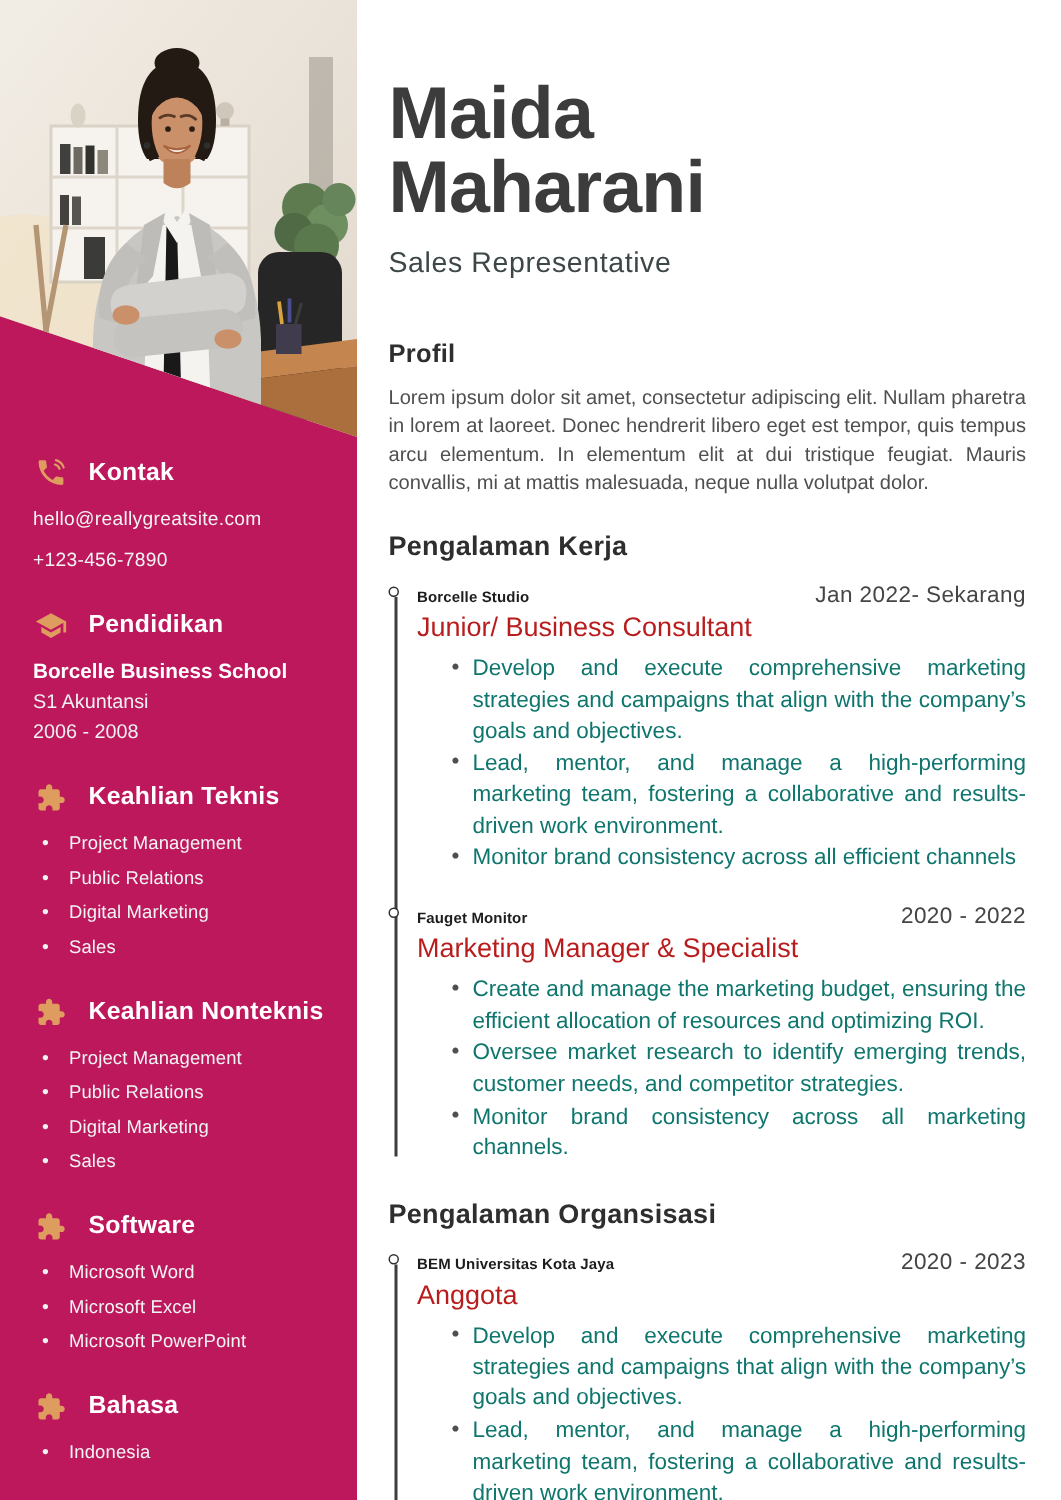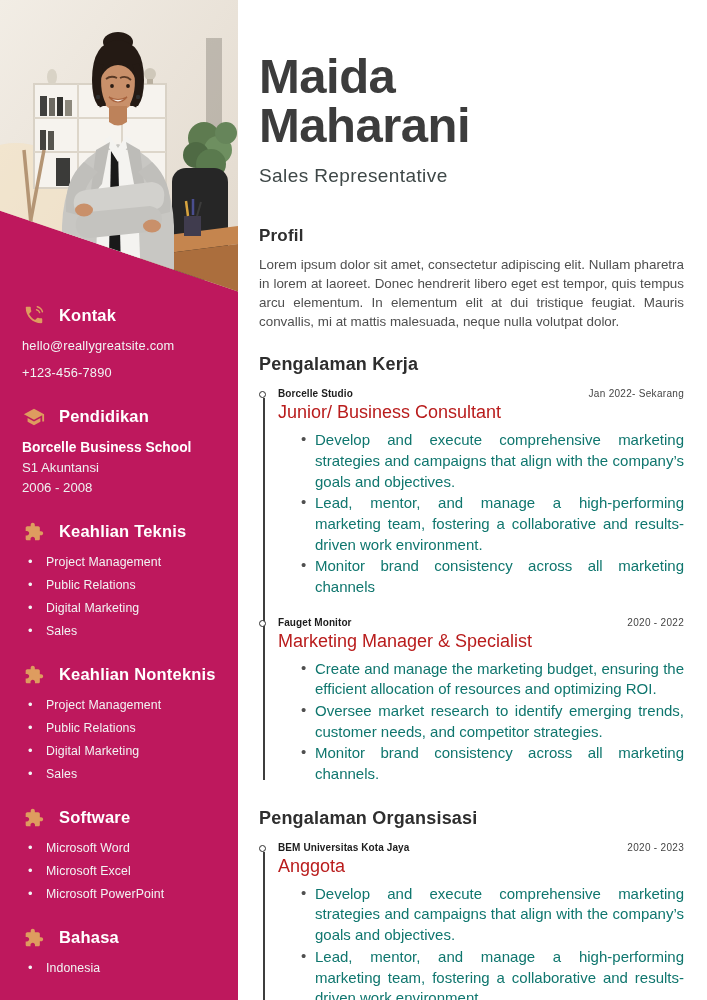--- a/index.html
+++ b/index.html
@@ -33,21 +33,21 @@
   .profil .m-section-title { font-size:17px; }
   .profil-text { margin-top:9px; color:#4F4F4F; font-size:13.4px; line-height:1.42; text-align:justify; }
   .exp-section { margin-top:23px; }
   .timeline { position:relative; margin-top:13px; padding-left:19px; }
   .timeline::before { content:""; position:absolute; left:4px; top:10px; bottom:5px; width:1.6px; background:#3D3D3D; }
   .entry { position:relative; margin-bottom:19px; }
   .entry:last-child { margin-bottom:0; }
   .tl-dot { position:absolute; left:-19px; top:3px; width:7px; height:7px; border:1.6px solid #2F2F2F; border-radius:50%; background:#ffffff; }
   .entry-head { display:flex; justify-content:space-between; align-items:baseline; }
   .company { color:#1D1D1D; font-size:10px; font-weight:700; letter-spacing:0.1px; }
-  .period { color:#454545; font-size:10px; white-space:nowrap; letter-spacing:0.3px; }
+  .period { color:#454545; font-size:15px; white-space:nowrap; letter-spacing:0.3px; }
   .role { color:#b91c1c; font-size:18px; margin-top:3px; }
   .entry-bullets { list-style:none; margin-top:7px; padding-left:23px; }
   .entry-bullets li { position:relative; color:#0f766e; font-size:15px; line-height:1.38; text-align:justify; padding-left:14px; margin-bottom:1px; }
   .entry-bullets li::before { content:"•"; position:absolute; left:0; top:-1px; color:#4F4F4F; }
 </style>
 </head>
 <body>
 
 <div class="page">
 
@@ -256,21 +256,21 @@
         <article class="entry">
           <span class="tl-dot"></span>
           <header class="entry-head">
             <h3 class="company">Borcelle Studio</h3>
             <span class="period">Jan 2022- Sekarang</span>
           </header>
           <p class="role">Junior/ Business Consultant</p>
           <ul class="entry-bullets">
             <li>Develop and execute comprehensive marketing strategies and campaigns that align with the company’s goals and objectives.</li>
             <li>Lead, mentor, and manage a high-performing marketing team, fostering a collaborative and results-driven work environment.</li>
-            <li>Monitor brand consistency across all marketing channels</li>
+            <li>Monitor brand consistency across all efficient channels</li>
           </ul>
         </article>
 
         <article class="entry">
           <span class="tl-dot"></span>
           <header class="entry-head">
             <h3 class="company">Fauget Monitor</h3>
             <span class="period">2020 - 2022</span>
           </header>
           <p class="role">Marketing Manager &amp; Specialist</p>

